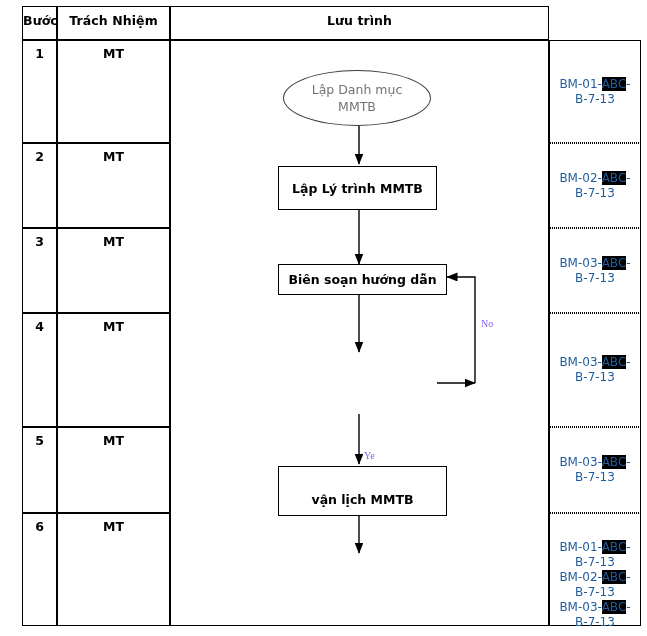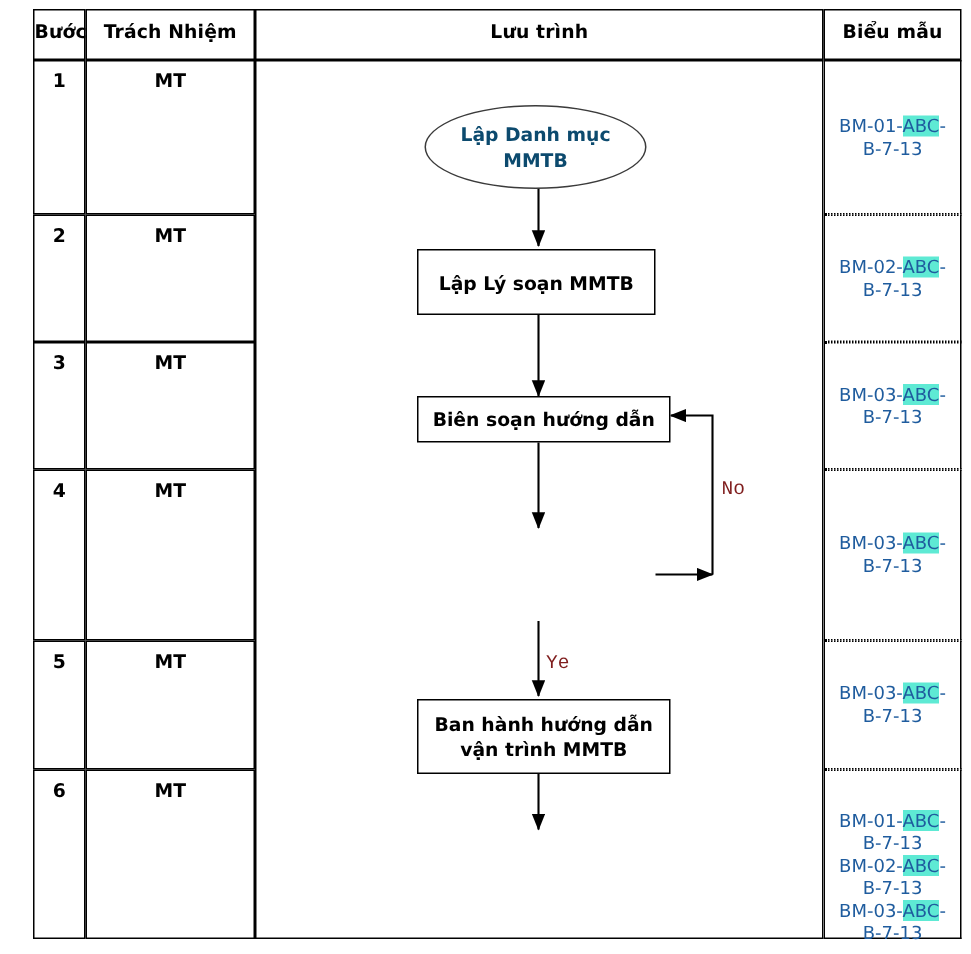--- a/index.html
+++ b/index.html
@@ -75,21 +75,21 @@
   .codecell.solid-bottom { border-bottom: 1px solid #000000; }
   .code {
     color: #1F5C9E;
     font-size: 12px;
     line-height: 15px;
     text-align: center;
     white-space: nowrap;
     font-family: "DejaVu Sans", sans-serif;
   }
   .code .hl {
-    background: #5eead4;
+    background: #000000;
     color: #1F5C9E;
   }
 
   
   .flow {
     position: absolute;
     left: 170px;
     top: 6px;
     width: 379px;
     height: 620px;
@@ -111,23 +111,23 @@
   .shape-ellipse {
     position: absolute;
     box-sizing: border-box;
     border: 1.3px solid #3b3b3b;
     border-radius: 50%;
     background: #ffffff;
     display: flex;
     align-items: center;
     justify-content: center;
     text-align: center;
-    font-weight: bold;
-    font-size: 12.5px;
-    color: #0c4a6e;
+    font-weight: normal;
+    font-size: 12.5px;
+    color: #737373;
     line-height: 17px;
   }
   .diamond-wrap {
     position: absolute;
   }
   .diamond-wrap svg { display: block; }
   .diamond-label {
     position: absolute;
     left: 0; top: 0;
     width: 100%; height: 100%;
@@ -136,23 +136,23 @@
     justify-content: center;
     text-align: center;
     font-weight: bold;
     font-size: 12.5px;
     color: #000000;
     line-height: 17px;
     pointer-events: none;
   }
   .edge-label {
     position: absolute;
-    color: #7f1d1d;
-    font-size: 13px;
-    font-family: Liberation Mono, monospace;
+    color: #8b5cf6;
+    font-size: 10px;
+    font-family: Liberation Serif, serif;
   }
   .lines {
     position: absolute;
     left: 0; top: 0;
     width: 379px; height: 620px;
     pointer-events: none;
   }
 </style>
 </head>
 <body>
@@ -162,23 +162,20 @@
   <div class="tbl">
 
     <div class="cell" style="left:0px; top:0px; width:35px; height:34px;">
       <div class="hdr-text">Bước</div>
     </div>
     <div class="cell" style="left:35px; top:0px; width:113px; height:34px;">
       <div class="hdr-text">Trách Nhiệm</div>
     </div>
     <div class="cell" style="left:148px; top:0px; width:379px; height:34px;">
       <div class="hdr-text">Lưu trình</div>
-    </div>
-    <div class="cell" style="left:527px; top:0px; width:92px; height:34px;">
-      <div class="hdr-text">Biểu mẫu</div>
     </div>
 
     <div class="cell" style="left:0px; top:34px; width:35px; height:103px;">
       <div class="num-text">1</div>
     </div>
     <div class="cell" style="left:0px; top:137px; width:35px; height:85px;">
       <div class="num-text">2</div>
     </div>
     <div class="cell" style="left:0px; top:222px; width:35px; height:85px;">
       <div class="num-text">3</div>
@@ -290,34 +287,34 @@
     </svg>
 
     <div class="shape-ellipse" style="left:113px; top:64px; width:148px; height:56px;">
       <div>
         <span>Lập Danh mục</span><br>
         <span>MMTB</span>
       </div>
     </div>
 
     <div class="shape-box" style="left:108px; top:160px; width:159px; height:44px;">
-      <div>Lập Lý soạn MMTB</div>
+      <div>Lập Lý trình MMTB</div>
     </div>
 
     <div class="shape-box" style="left:108px; top:258px; width:169px; height:31px;justify-content:center;">
       <div>Biên soạn hướng dẫn</div>
     </div>
 
 
     <div class="shape-box" style="left:108px; top:460px; width:169px; height:50px;">
       <div>
-        <span>Ban hành hướng dẫn</span><br>
-        <span>vận trình MMTB</span>
+        <br>
+        <span>vận lịch MMTB</span>
       </div>
     </div>
 
 
     <div class="edge-label" style="left:311px; top:312px;">No</div>
-    <div class="edge-label" style="left:194px; top:428px;">Ye</div>
+    <div class="edge-label" style="left:194px; top:444px;">Ye</div>
 
   </div>
 
 </div>
 
 </body></html>

